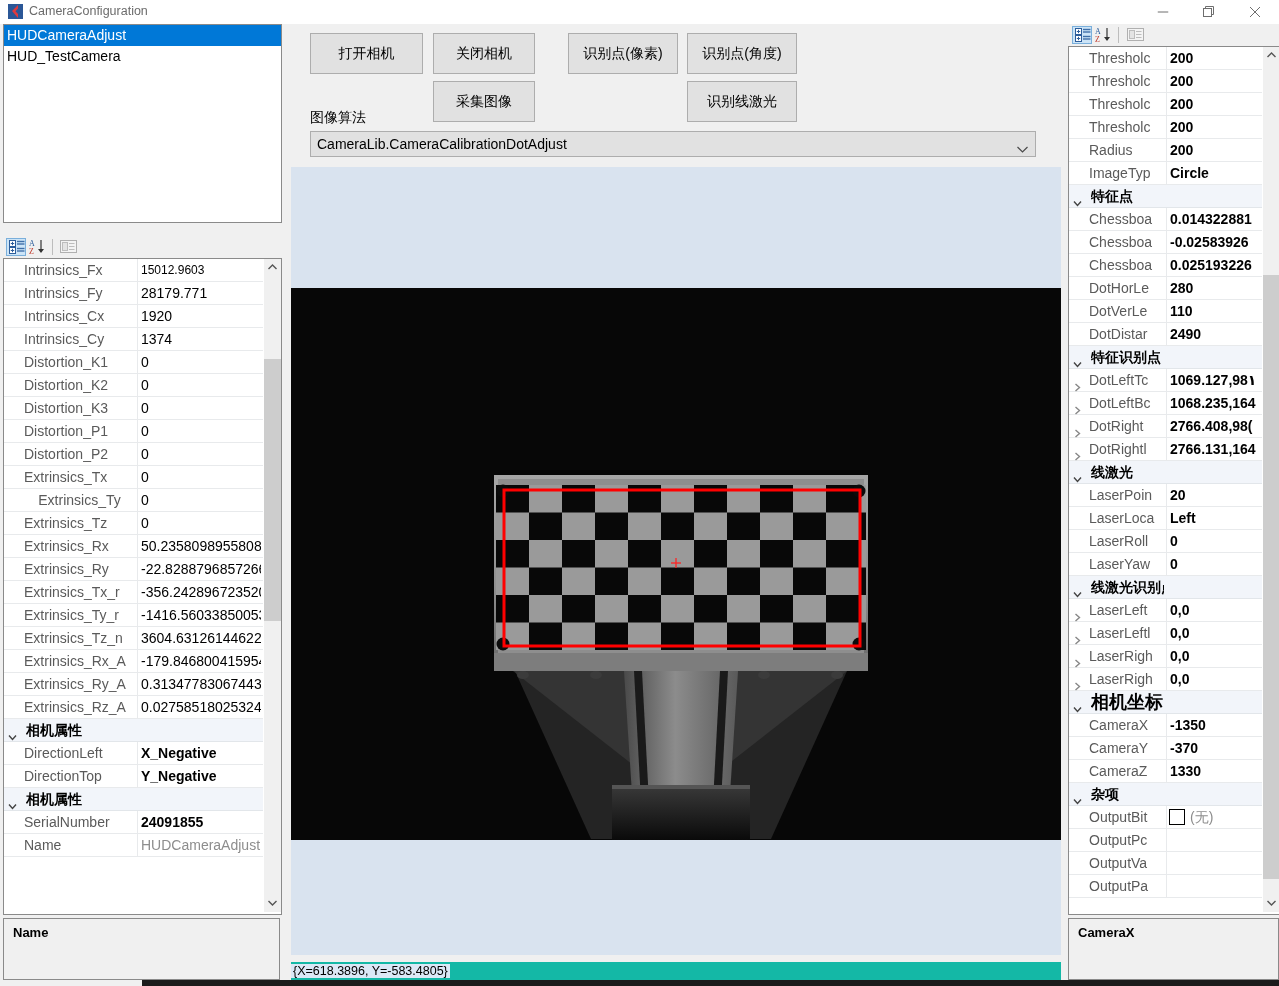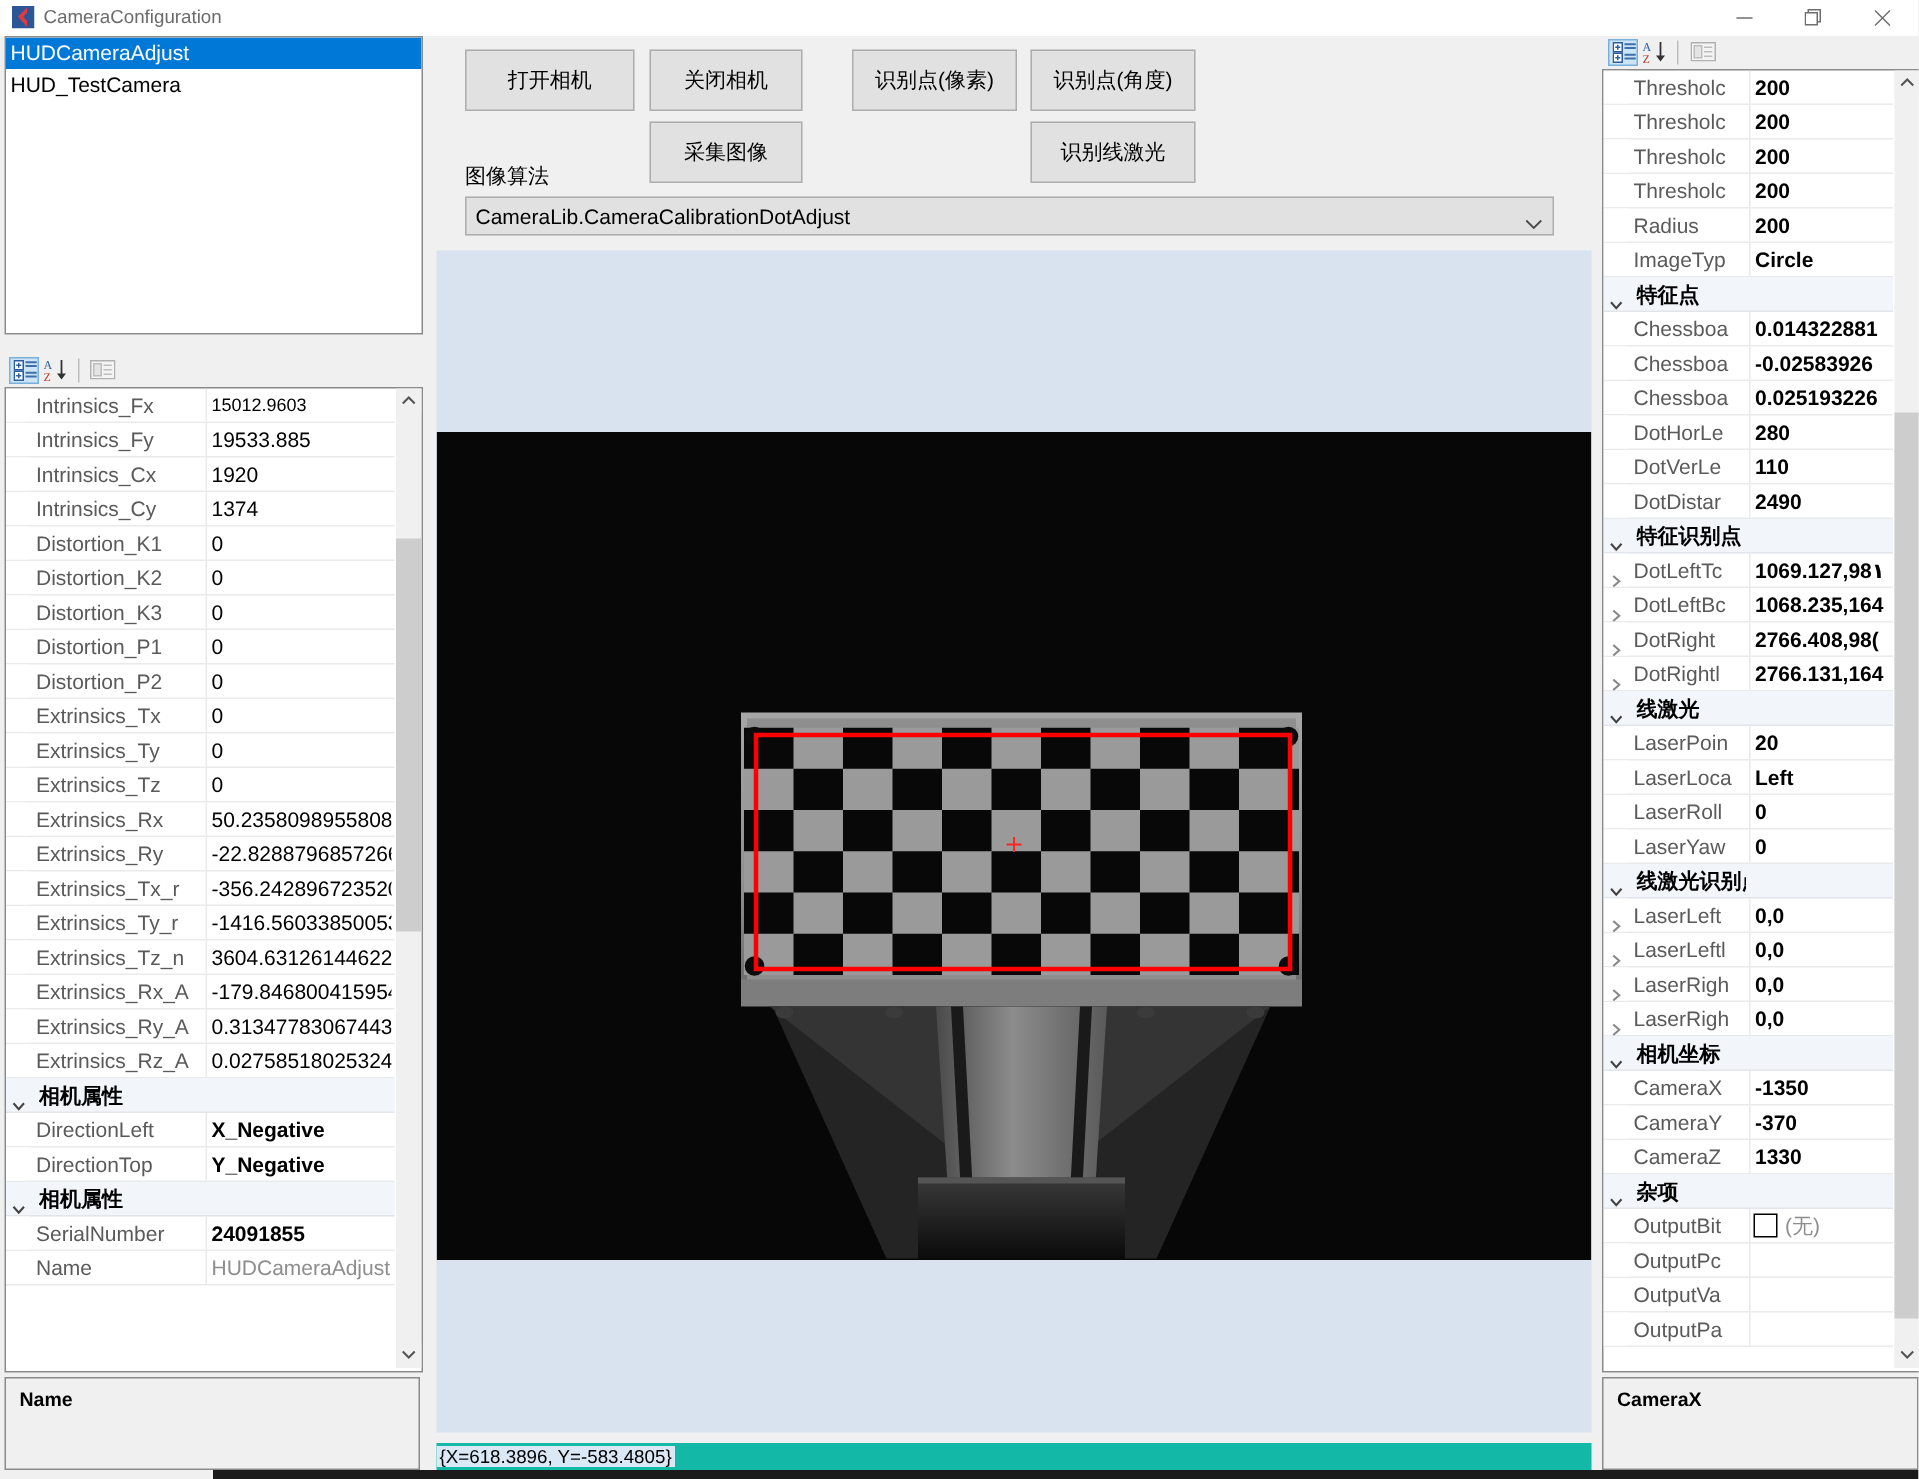--- a/index.html
+++ b/index.html
@@ -148,21 +148,21 @@
         <div class="grow" style="width: 259px;">
           <div class="gutter" style="background: rgb(255, 255, 255);"></div>
           <span class="gl" style="left: 20px; width: 111px; font-size: 14px;">Intrinsics_Fx</span>
           <span class="sepline" style="left: 133px;"></span>
           <span class="gv" style="left: 137px; width: 120px; font-size: 12px;">15012.9603</span>
         </div>
         <div class="grow" style="width: 259px;">
           <div class="gutter" style="background: rgb(255, 255, 255);"></div>
           <span class="gl" style="left: 20px; width: 111px; font-size: 14px;">Intrinsics_Fy</span>
           <span class="sepline" style="left: 133px;"></span>
-          <span class="gv" style="left: 137px; width: 120px; font-size: 14px;">19533.885</span>
+          <span class="gv" style="left: 137px; width: 120px; font-size: 14px;">28179.771</span>
         </div>
         <div class="grow" style="width: 259px;">
           <div class="gutter" style="background: rgb(255, 255, 255);"></div>
           <span class="gl" style="left: 20px; width: 111px; font-size: 14px;">Intrinsics_Cx</span>
           <span class="sepline" style="left: 133px;"></span>
           <span class="gv" style="left: 137px; width: 120px; font-size: 14px;">1920</span>
         </div>
         <div class="grow" style="width: 259px;">
           <div class="gutter" style="background: rgb(255, 255, 255);"></div>
           <span class="gl" style="left: 20px; width: 111px; font-size: 14px;">Intrinsics_Cy</span>
@@ -200,21 +200,21 @@
           <span class="gv" style="left: 137px; width: 120px; font-size: 14px;">0</span>
         </div>
         <div class="grow" style="width: 259px;">
           <div class="gutter" style="background: rgb(255, 255, 255);"></div>
           <span class="gl" style="left: 20px; width: 111px; font-size: 14px;">Extrinsics_Tx</span>
           <span class="sepline" style="left: 133px;"></span>
           <span class="gv" style="left: 137px; width: 120px; font-size: 14px;">0</span>
         </div>
         <div class="grow" style="width: 259px;">
           <div class="gutter" style="background: rgb(255, 255, 255);"></div>
-          <span class="gl" style="left: 20px; width: 111px; font-size: 14px;">Extrinsics_Ty</span>
+          <span class="gl" style="left: 20px; width: 111px; font-size: 14px; text-align: center;">Extrinsics_Ty</span>
           <span class="sepline" style="left: 133px;"></span>
           <span class="gv" style="left: 137px; width: 120px; font-size: 14px;">0</span>
         </div>
         <div class="grow" style="width: 259px;">
           <div class="gutter" style="background: rgb(255, 255, 255);"></div>
           <span class="gl" style="left: 20px; width: 111px; font-size: 14px;">Extrinsics_Tz</span>
           <span class="sepline" style="left: 133px;"></span>
           <span class="gv" style="left: 137px; width: 120px; font-size: 14px;">0</span>
         </div>
         <div class="grow" style="width: 259px;">
@@ -683,21 +683,21 @@
             </svg></span>
           <span class="gl" style="left: 20px; width: 75px; font-size: 14px;">LaserRigh</span>
           <span class="sepline" style="left: 97px;"></span>
           <span class="gv bold" style="left: 101px; width: 90px; font-size: 14px;">0,0</span>
         </div>
         <div class="grow cat" style="width: 193px;">
           <div class="gutter" style="background: transparent;"></div>
           <span class="expander"><svg width="9" height="9" viewBox="0 0 9 9">
               <path d="M1 2.5 L4.5 6.5 L8 2.5" fill="none" stroke="#444" stroke-width="1.4"></path>
             </svg></span>
-          <span class="gl" style="left: 22px; width: 73px; font-size: 14px;">相机坐标</span>
+          <span class="gl" style="left: 22px; width: 73px; font-size: 18px;">相机坐标</span>
         </div>
         <div class="grow" style="width: 193px;">
           <div class="gutter" style="background: rgb(255, 255, 255);"></div>
           <span class="gl" style="left: 20px; width: 75px; font-size: 14px;">CameraX</span>
           <span class="sepline" style="left: 97px;"></span>
           <span class="gv bold" style="left: 101px; width: 90px; font-size: 14px;">-1350</span>
         </div>
         <div class="grow" style="width: 193px;">
           <div class="gutter" style="background: rgb(255, 255, 255);"></div>
           <span class="gl" style="left: 20px; width: 75px; font-size: 14px;">CameraY</span>

